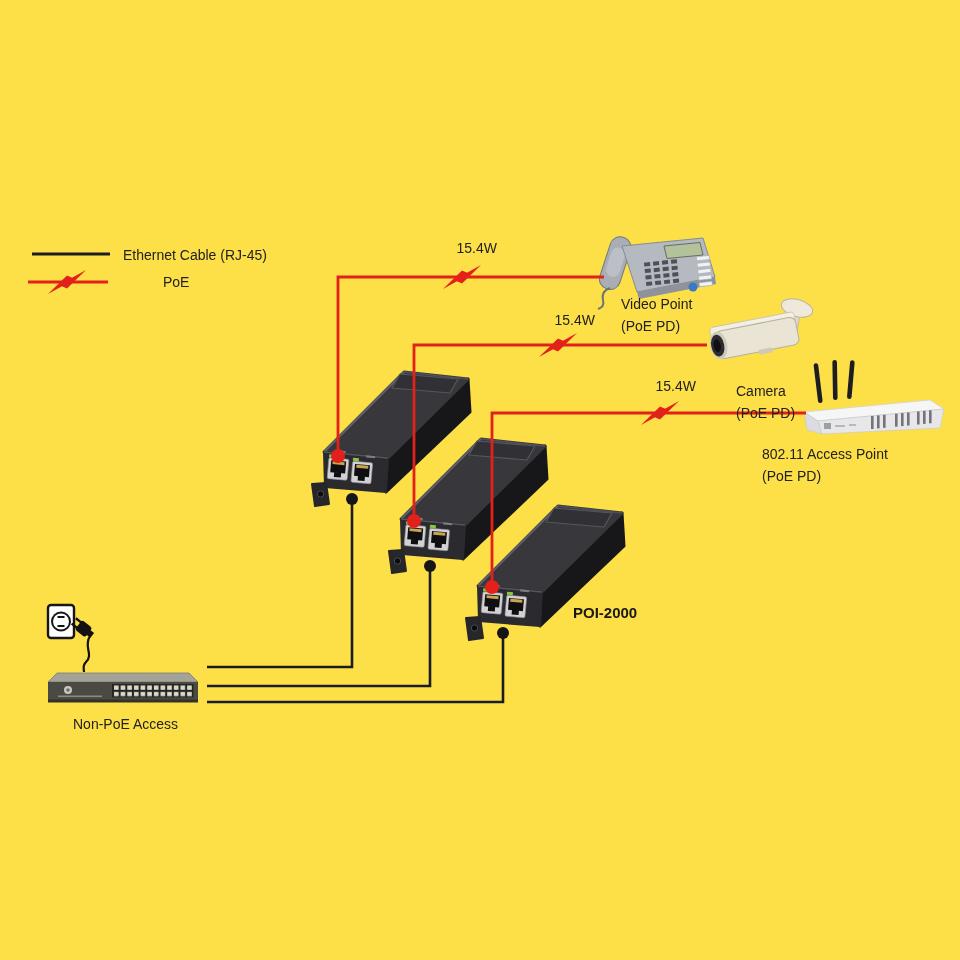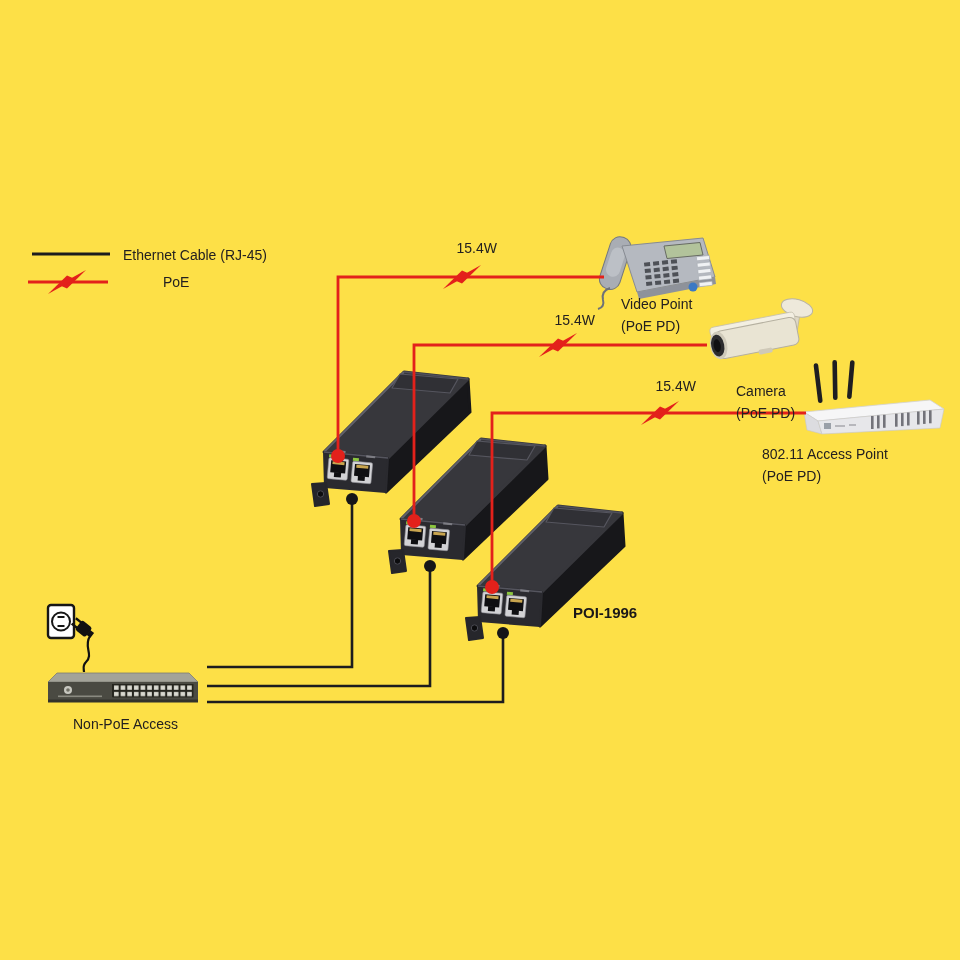--- a/index.html
+++ b/index.html
@@ -217,17 +217,17 @@
 <div class="lbl" style="left:736px;top:380px;">
   <span class="line">Camera</span>
   <span class="line">(PoE PD)</span>
 </div>
 
 <div class="lbl" style="left:762px;top:443px;">
   <span class="line">802.11 Access Point</span>
   <span class="line">(PoE PD)</span>
 </div>
 
-<div class="model-lbl" style="left:573px;top:604px;">POI-1996</div>
+<div class="model-lbl" style="left:573px;top:604px;">POI-2000</div>
 
 <div class="lbl" style="left:73px;top:713px;">Non-PoE Access</div>
 
 </div>
 
 </body></html>

